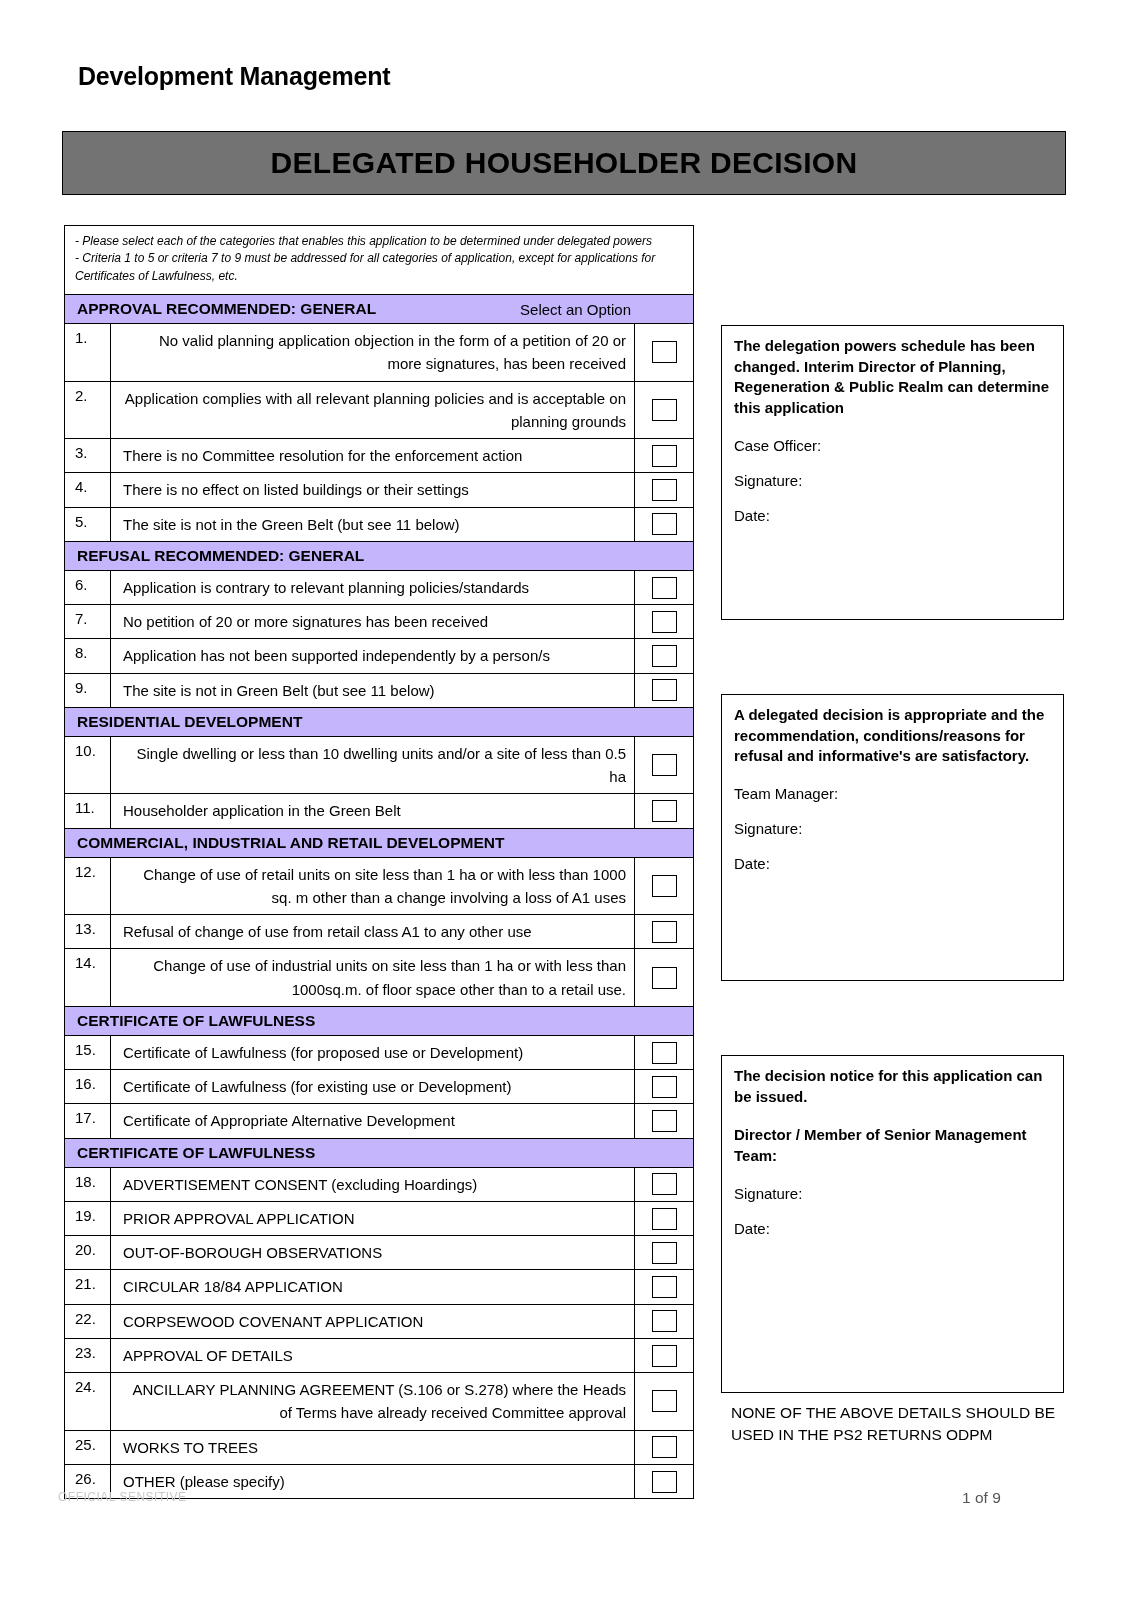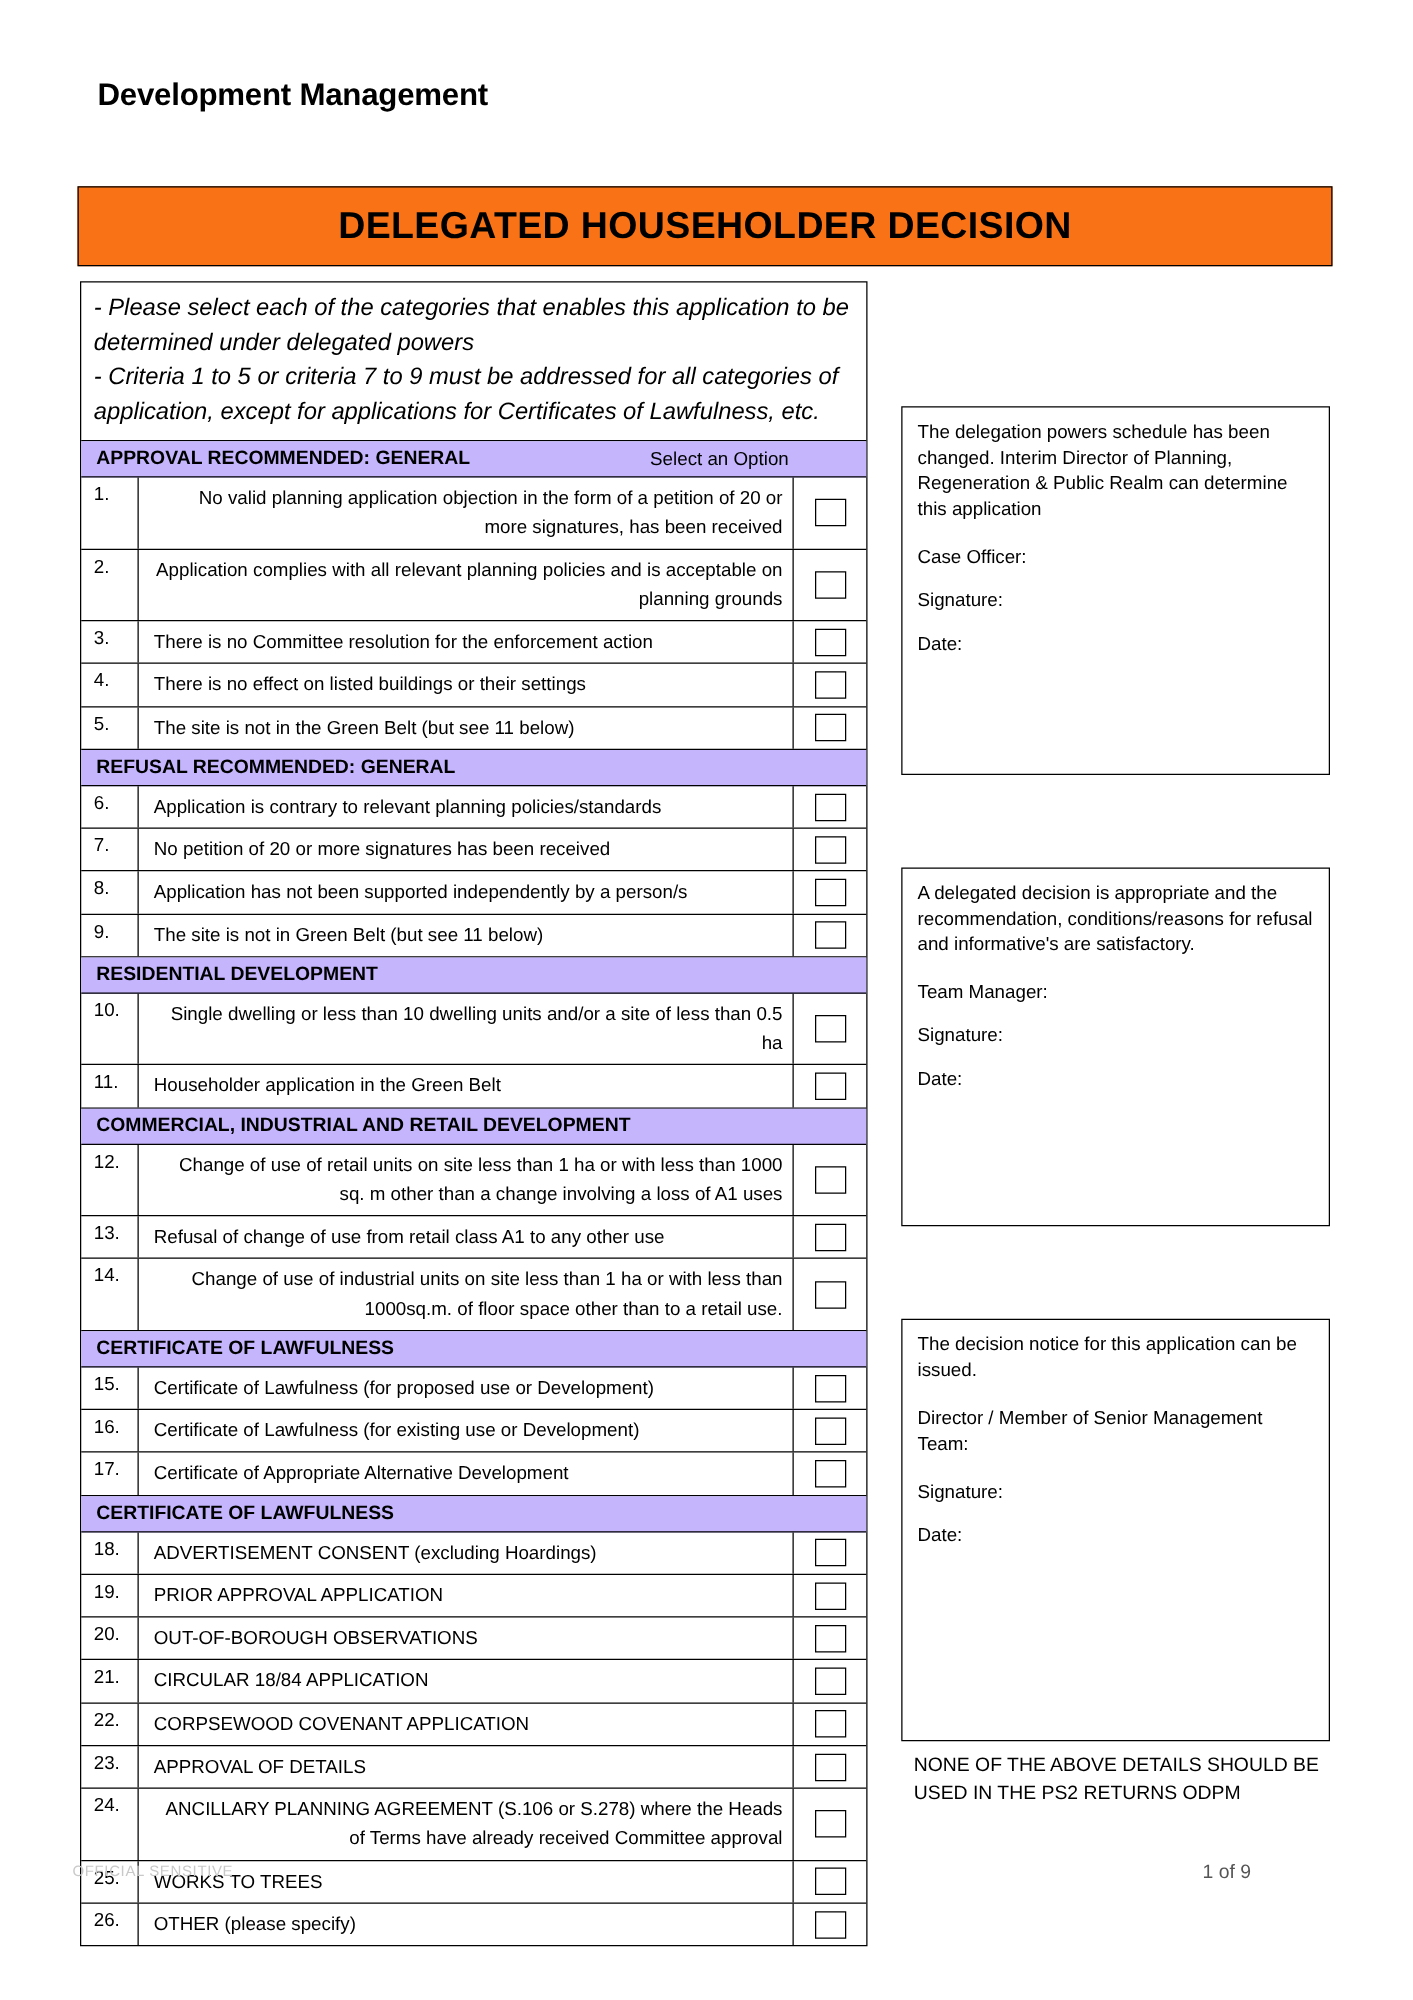--- a/index.html
+++ b/index.html
@@ -48,24 +48,24 @@
   }
   .appref-value {
     font-size: 18px;
     font-weight: bold;
     letter-spacing: 0.2px;
   }
 
   .banner {
     position: absolute;
     left: 62px;
-    top: 149px;
+    top: 131px;
     width: 1002px;
     height: 62px;
-    background: #f97316;
+    background: #737373;
     border: 1.5px solid #000;
     display: flex;
     align-items: center;
     justify-content: center;
   }
   .banner-text {
     font-size: 30px;
     font-weight: bold;
     letter-spacing: 0.3px;
   }
@@ -76,21 +76,21 @@
     left: 64px;
     top: 225px;
     width: 630px;
     border: 1.5px solid #000;
     box-sizing: border-box;
   }
   .instructions {
     border-bottom: 1.5px solid #000;
     padding: 7px 10px 9px 10px;
     font-style: italic;
-    font-size: 19px;
+    font-size: 12px;
     line-height: 1.45;
   }
   .section-head {
     background: #c4b5fd;
     border-bottom: 1.5px solid #000;
     font-size: 15.5px;
     font-weight: bold;
     padding: 5px 10px 5px 12px;
     display: flex;
     justify-content: space-between;
@@ -145,21 +145,21 @@
   .right-box {
     position: absolute;
     left: 721px;
     width: 343px;
     border: 1.5px solid #000;
     box-sizing: border-box;
     padding: 10px 12px 12px 12px;
     font-size: 15px;
   }
   .right-box .strong {
-    font-weight: normal;
+    font-weight: bold;
     line-height: 1.38;
     margin: 0 0 8px 0;
   }
   .right-box .field {
     margin-top: 18px;
     font-size: 15px;
   }
   #box1 { top: 325px; height: 295px; }
   #box2 { top: 682px; height: 287px; margin-top: 12px; }
   #box3 { top: 1055px; height: 338px; }

